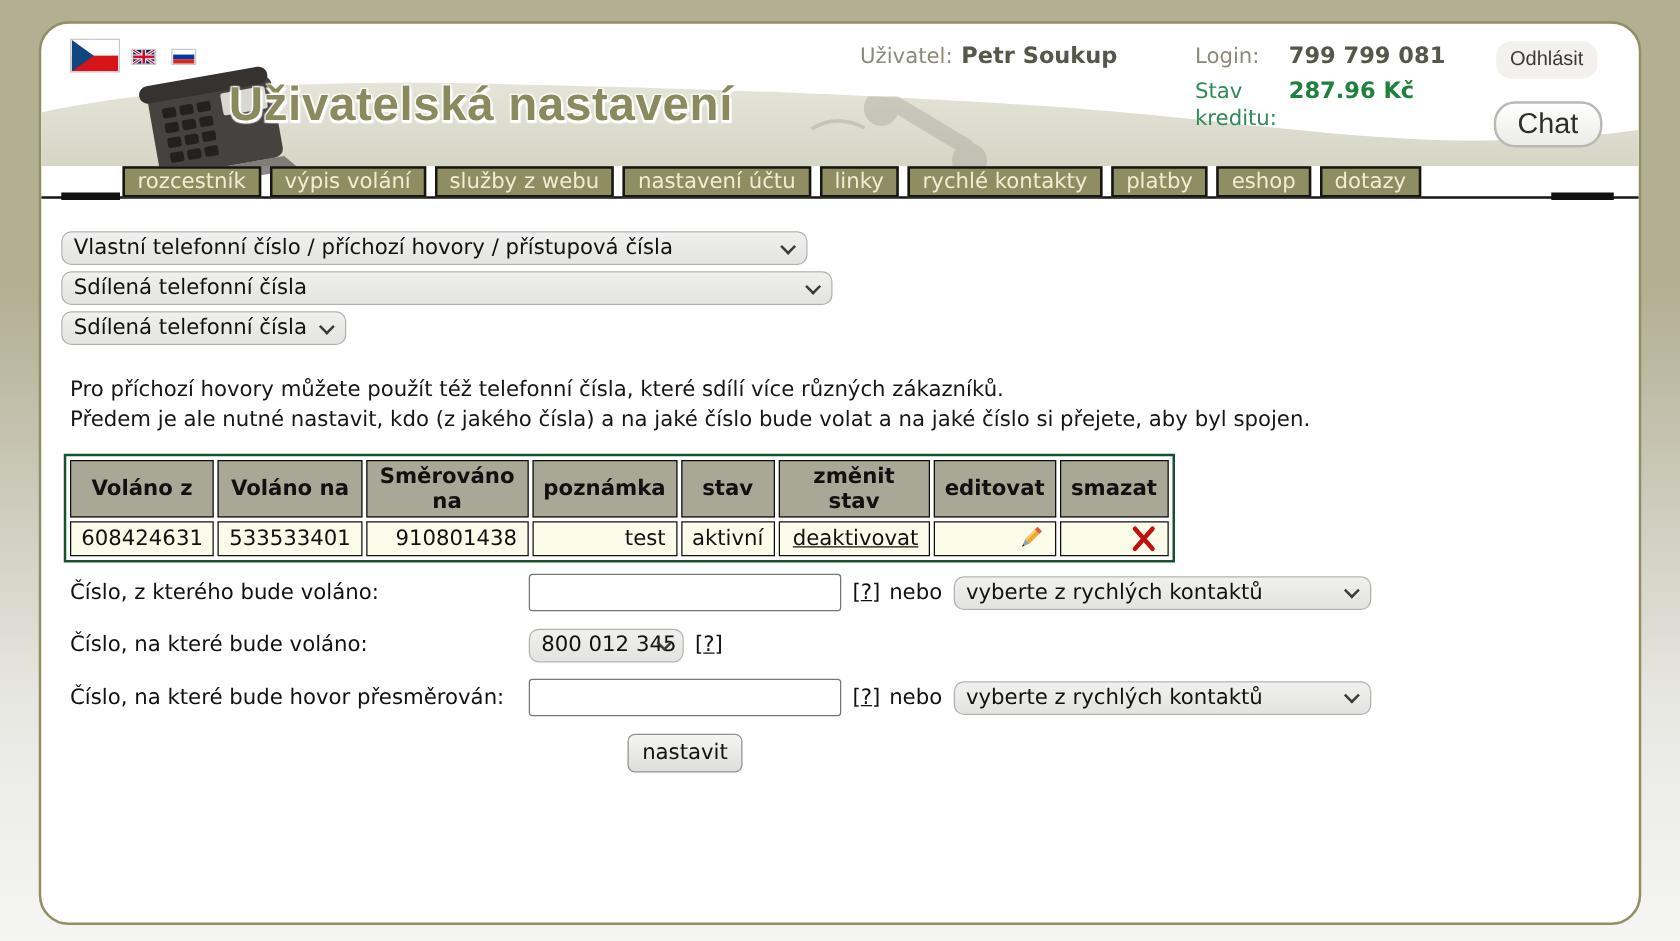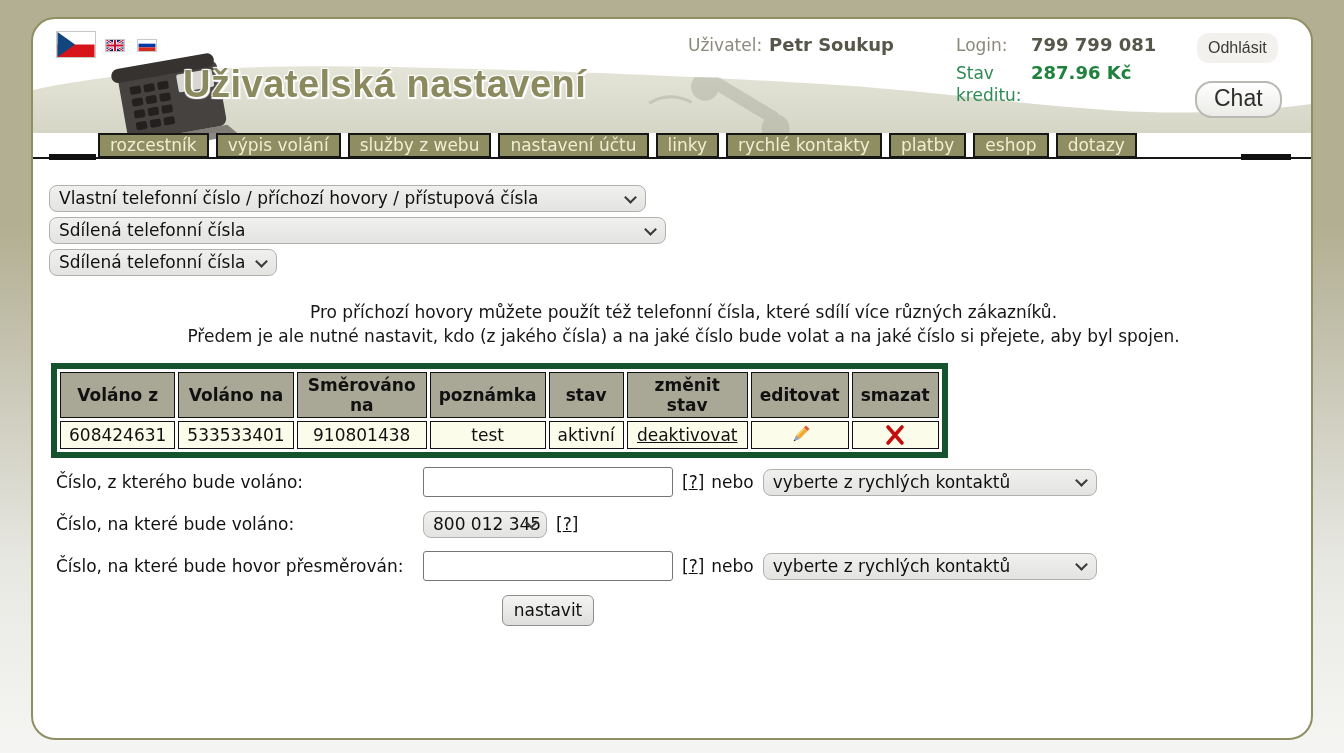--- a/index.html
+++ b/index.html
@@ -59,28 +59,28 @@
   .select::after { content:""; position:absolute; right:10px; top:50%; width:7px; height:7px;
     border-right:2px solid #3a3a3a; border-bottom:2px solid #3a3a3a;
     transform:translateY(-68%) rotate(45deg); }
   .sel-1 { width:597px; }
   .sel-2 { width:617px; }
   .sel-3 { width:fit-content; }
   .sel-inline { display:inline-block; margin-bottom:0; vertical-align:middle; }
   .sel-quick { width:334px; }
   .sel-num { width:124px; }
 
-  .intro { margin:24px 0 0 7px; font-size:17px; line-height:24px; color:#161616;text-align:center; }
-
-  table.numbers { border-collapse:separate; border-spacing:3px; border:6px solid #14532d;
+  .intro { margin:24px 0 0 7px; font-size:17px; line-height:24px; color:#161616; }
+
+  table.numbers { border-collapse:separate; border-spacing:3px; border:2px solid #14532d;
     background:#fff; margin:15px 0 0 2px; }
   table.numbers th { background:#a9a795; border:1px solid #111; font-size:17px; font-weight:bold;
     color:#111; text-align:center; height:44px; padding:2px 8px; }
   table.numbers td { background:#fcfcea; border:1px solid #111; font-size:17px; color:#111;
-    text-align:center; height:28px; padding:1px 8px; }
+    text-align:right; height:28px; padding:1px 8px; }
   .wrap-narrow { display:inline-block; max-width:78px; }
   .cell-link { color:#111; text-decoration:underline; cursor:pointer; }
   .icon-btn { display:inline-block; vertical-align:middle; cursor:pointer; line-height:0; }
 
   .form { margin-top:9px; }
   .frow { display:flex; align-items:center; margin-bottom:12px; height:30px; }
   .flabel { width:367px; margin-left:7px; font-size:17px; color:#111; }
   .tinput { width:250px; height:30px; border:1px solid #767676; border-radius:3px;
     font-size:16px; padding:0 6px; font-family:inherit; }
   .help { margin-left:9px; font-size:17px; color:#111; text-decoration:none; cursor:pointer; }

